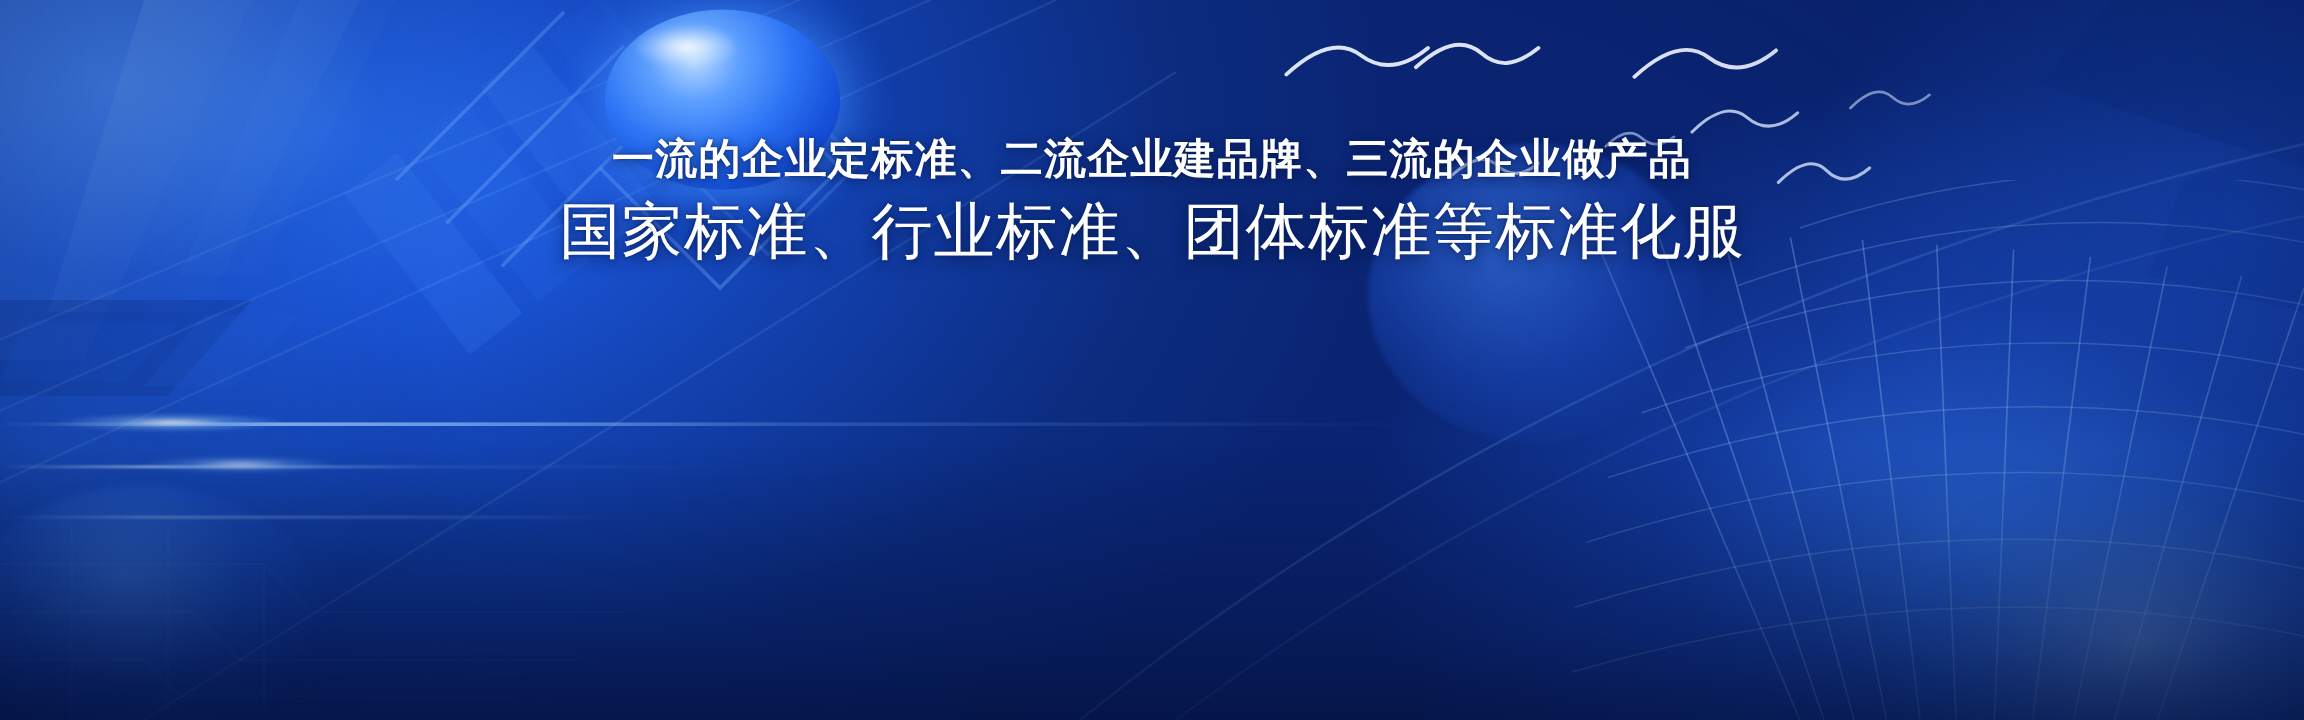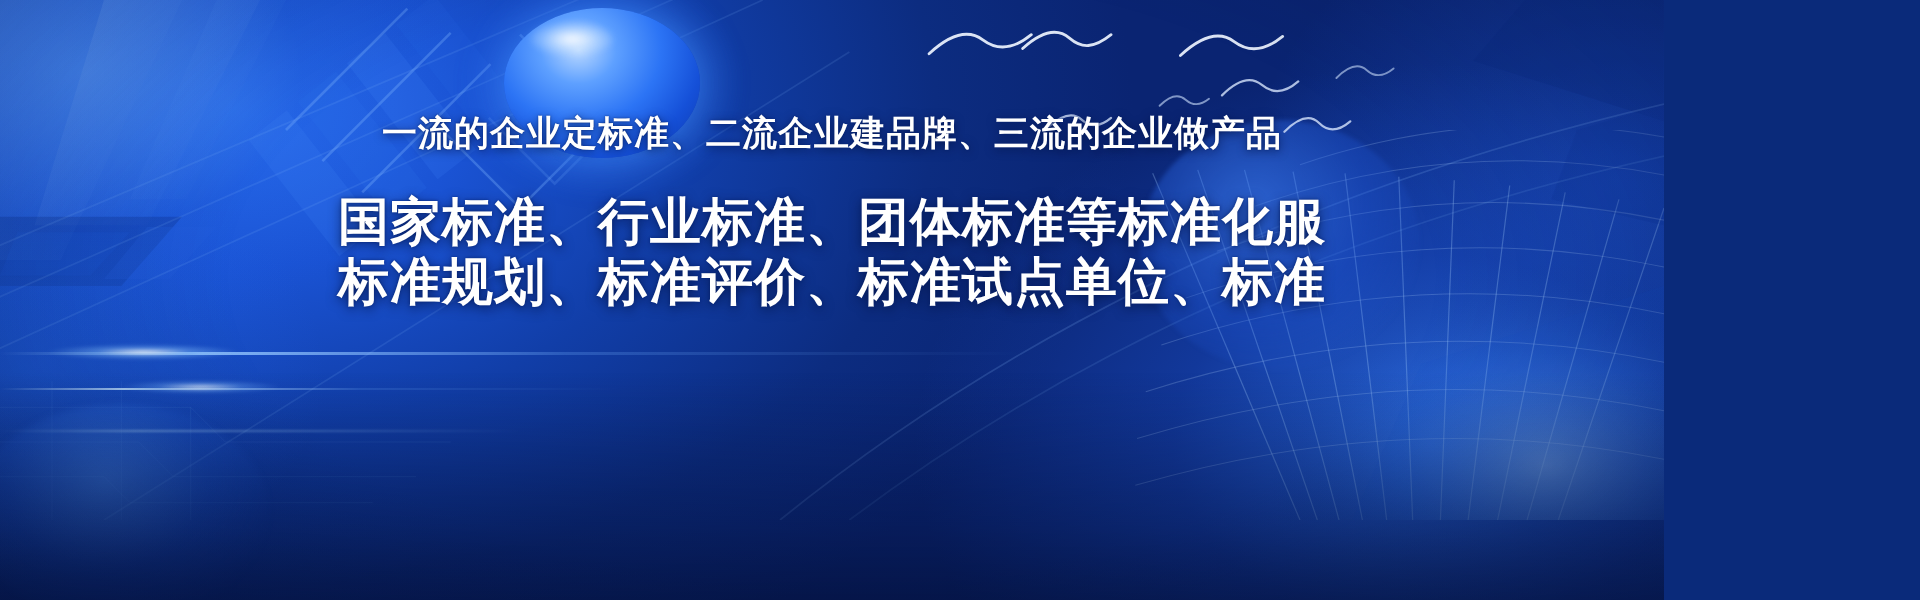--- a/index.html
+++ b/index.html
@@ -2,21 +2,21 @@
 <html><head>
 <meta charset="utf-8">
 <style>
   html, body {
     margin: 0;
     padding: 0;
     background: #0a2a7a;
   }
   #banner {
     position: relative;
-    width: 1664px;
+    width: 1920px;
     height: 600px;
     overflow: hidden;
     font-family: "Liberation Sans", "DejaVu Sans", sans-serif;
     background: #404040;
   }
 
   
   .layer { position: absolute; inset: 0; pointer-events: none; }
 
   .bg-base {
@@ -86,26 +86,26 @@
     margin-top: 114px;
     font-size: 35px;
     line-height: 1.1;
     font-weight: 700;
     color: #ffffff;
     letter-spacing: 1px;
     white-space: nowrap;
     text-shadow: 0 2px 10px rgba(4,20,70,0.75), 0 0 2px rgba(10,40,120,0.9);
   }
   .body-block {
-    margin-top: 39px;
+    margin-top: 10px;
     width: 1060px;
     text-align: center;
     font-size: 51px;
     line-height: 60px;
-    font-weight: 700;
+    font-weight: 400;
     color: #ffffff;
     letter-spacing: 1px;
     text-shadow: 0 3px 12px rgba(4,20,70,0.8), 0 0 3px rgba(10,40,120,0.85);
   }
   .body-line { display: block; white-space: nowrap; }
 </style>
 </head>
 <body>
 
 <div id="banner">
@@ -276,17 +276,16 @@
 
   <div class="layer bg-vignette" style="z-index:30;"></div>
   <div class="layer bg-bottom-dark" style="z-index:31;"></div>
 
   <div class="text-stack">
 
     <div class="headline">一流的企业定标准、二流企业建品牌、三流的企业做产品</div>
 
     <div class="body-block">
       <span class="body-line">国家标准、行业标准、团体标准等标准化服</span>
-      <span class="body-line">标准规划、标准评价、标准试点单位、标准</span>
     </div>
 
   </div>
 </div>
 
 </body></html>

